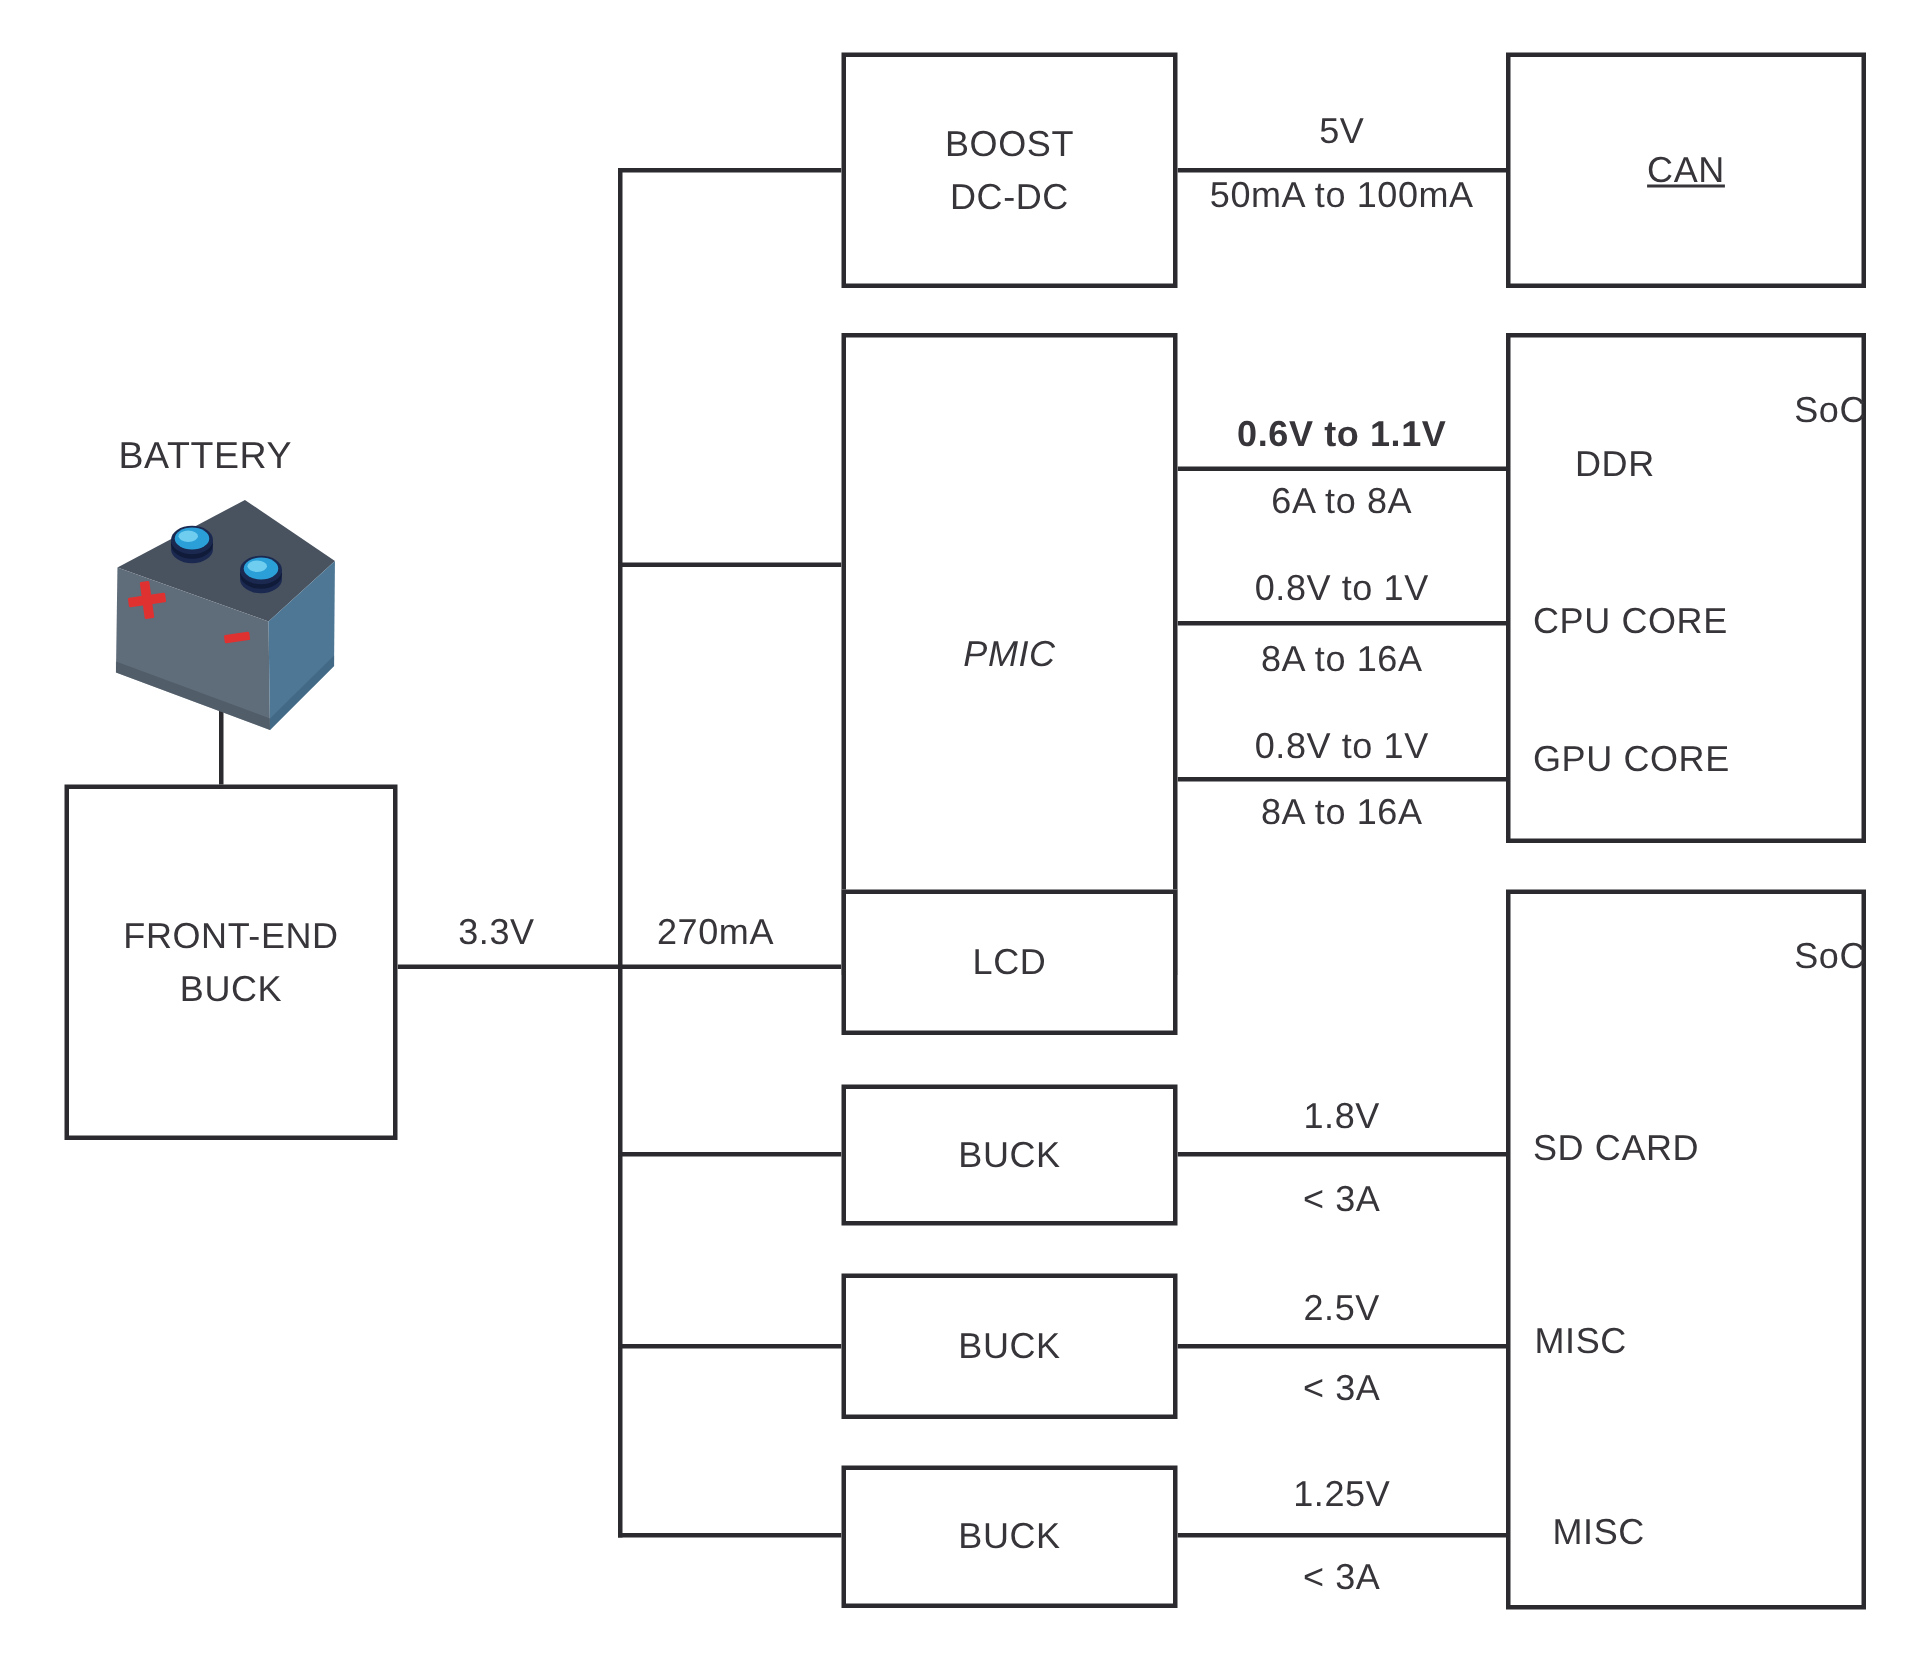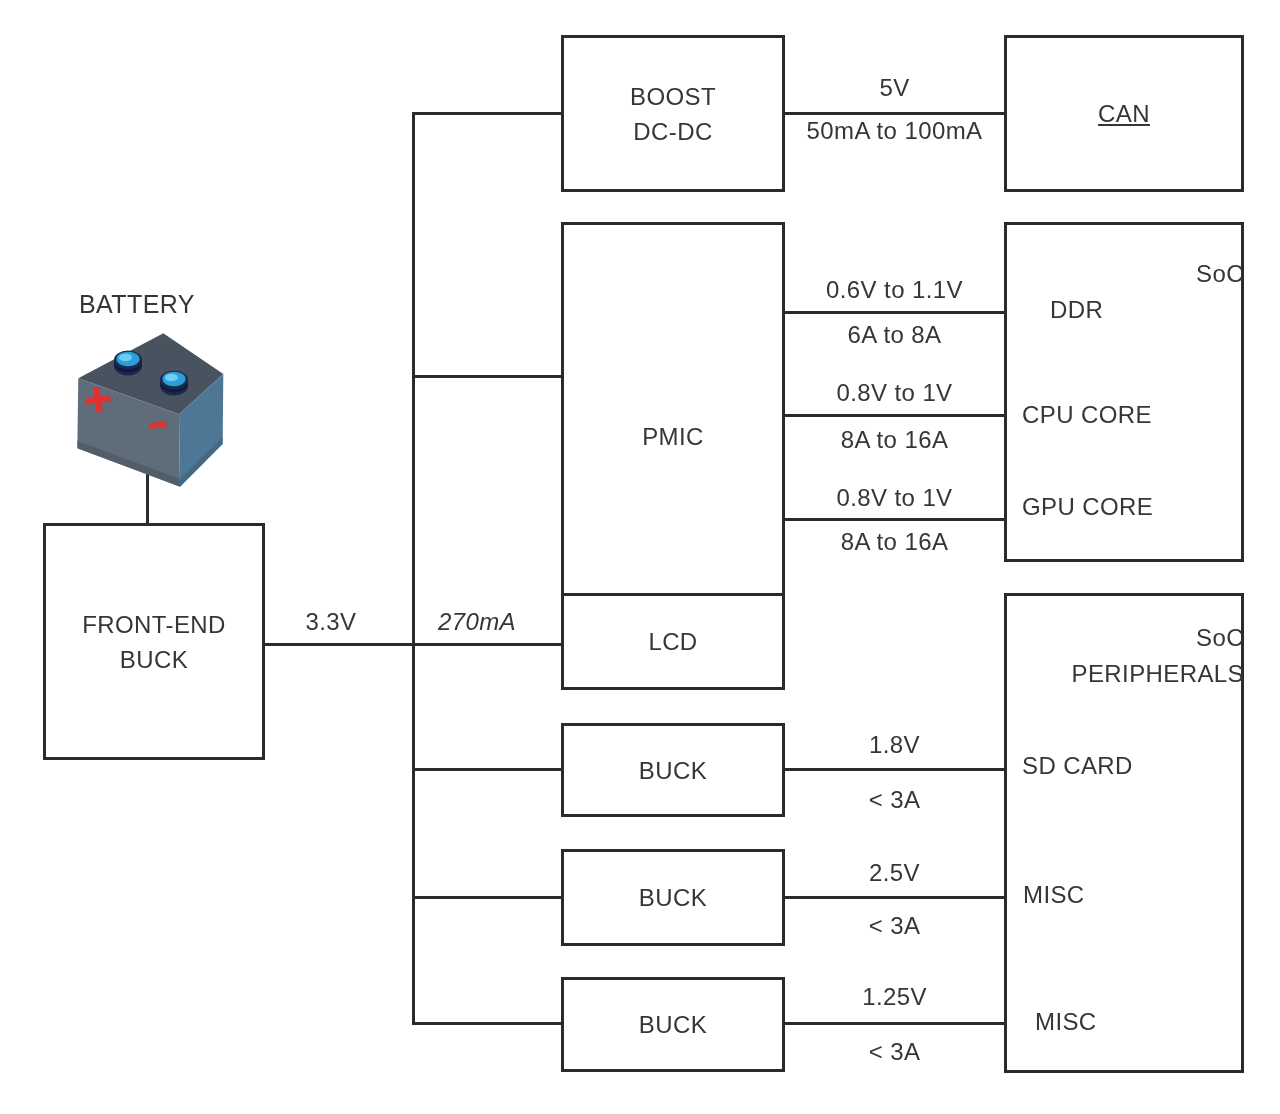--- a/index.html
+++ b/index.html
@@ -94,62 +94,61 @@
 
   <div class="box" style="left:561px;top:35px;width:224px;height:157px;">
     <span>BOOST</span>
     <span>DC-DC</span>
   </div>
 
   <div class="box" style="left:1004px;top:35px;width:240px;height:157px;text-decoration:underline;">
     <span>CAN</span>
   </div>
 
-  <div class="box" style="left:561px;top:222px;width:224px;height:428px;">
+  <div class="box" style="left:561px;top:222px;width:224px;height:428px;font-style:italic;">
     <span>PMIC</span>
   </div>
 
   <div class="box" style="left:1004px;top:222px;width:240px;height:340px;"></div>
   <div class="boxtitle" style="left:1004px;top:256px;width:240px;">SoC</div>
   <div class="rail" style="left:1022px;top:296px;margin-left:28px;">DDR</div>
   <div class="rail" style="left:1022px;top:401px;">CPU CORE</div>
   <div class="rail" style="left:1022px;top:493px;">GPU CORE</div>
 
   <div class="box" style="left:561px;top:593px;width:224px;height:97px;">
     <span>LCD</span>
   </div>
 
   <div class="box" style="left:1004px;top:593px;width:240px;height:480px;"></div>
   <div class="boxtitle" style="left:1004px;top:620px;width:240px;">
     <span style="display:block">SoC</span>
-    <span style="display:block">PERIPHERALS</span>
   </div>
   <div class="rail" style="left:1022px;top:752px;">SD CARD</div>
   <div class="rail" style="left:1023px;top:881px;">MISC</div>
   <div class="rail" style="left:1035px;top:1008px;">MISC</div>
 
   <div class="box" style="left:561px;top:723px;width:224px;height:94px;">
     <span>BUCK</span>
   </div>
 
   <div class="box" style="left:561px;top:849px;width:224px;height:97px;">
     <span>BUCK</span>
   </div>
 
   <div class="box" style="left:561px;top:977px;width:224px;height:95px;">
     <span>BUCK</span>
   </div>
 
   <div class="lbl" style="left:281px;top:608px;width:100px;text-align:center;">3.3V</div>
-  <div class="lbl" style="left:417px;top:608px;width:120px;text-align:center;font-style:italic;">270mA</div>
+  <div class="lbl" style="left:417px;top:608px;width:120px;text-align:center;">270mA</div>
 
   <div class="clabel" style="top:74px;">5V</div>
   <div class="clabel" style="top:117px;">50mA to 100mA</div>
 
-  <div class="clabel" style="top:276px;">0.6V to 1.1V</div>
+  <div class="clabel" style="top:276px;font-weight:bold;">0.6V to 1.1V</div>
   <div class="clabel" style="top:321px;">6A to 8A</div>
 
   <div class="clabel" style="top:379px;">0.8V to 1V</div>
   <div class="clabel" style="top:426px;">8A to 16A</div>
 
   <div class="clabel" style="top:484px;">0.8V to 1V</div>
   <div class="clabel" style="top:528px;">8A to 16A</div>
 
   <div class="clabel" style="top:731px;">1.8V</div>
   <div class="clabel" style="top:786px;">&lt; 3A</div>

